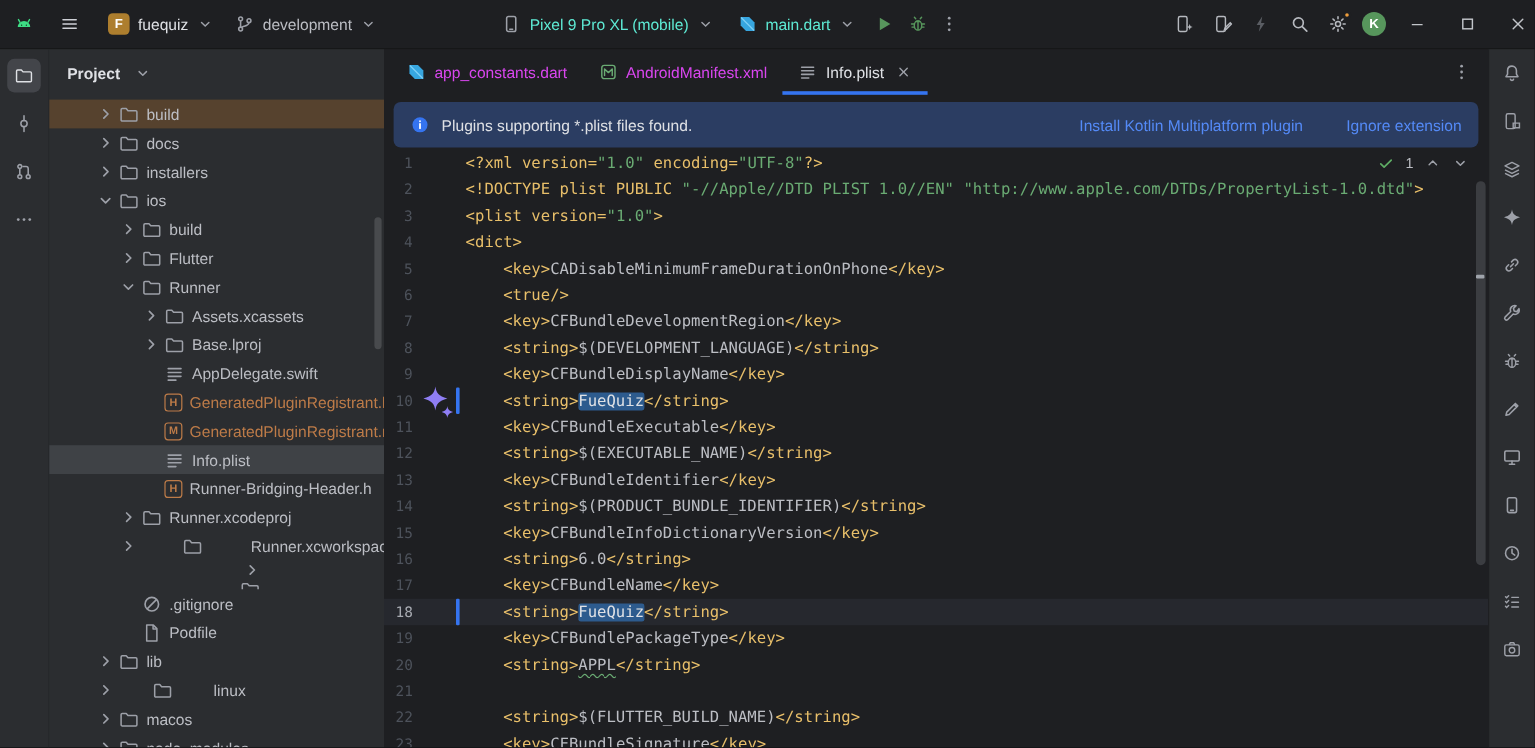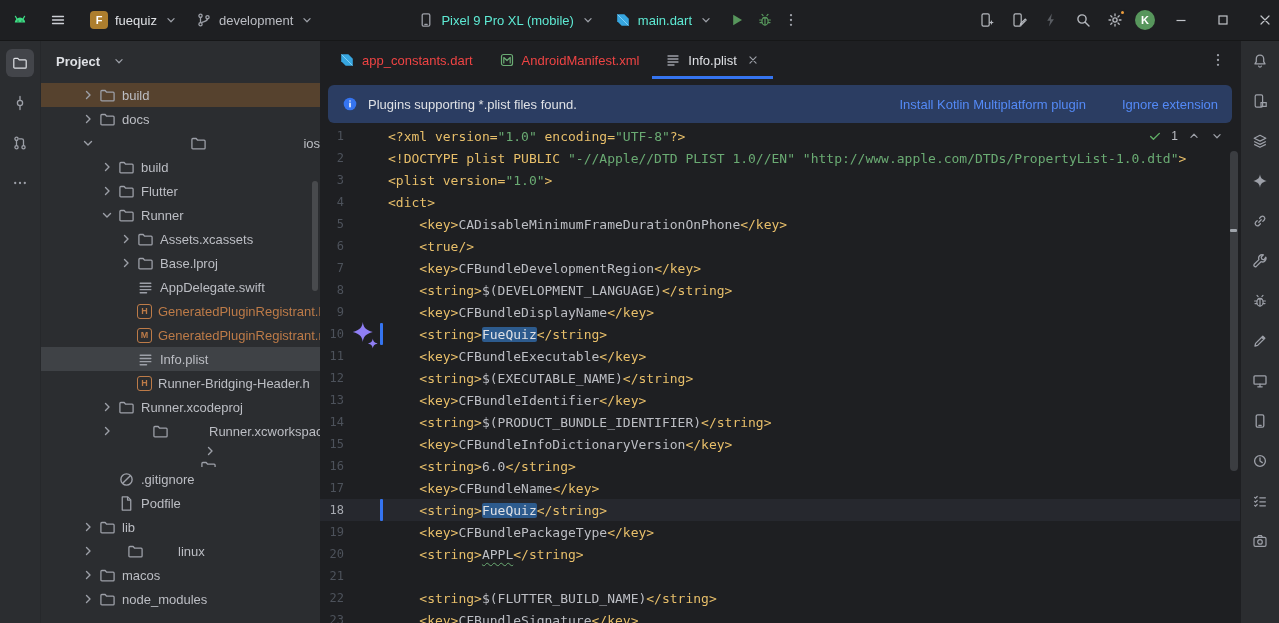--- a/index.html
+++ b/index.html
@@ -61,21 +61,21 @@
   .tlb{color:#bcbec4}
   .tlb.ign{color:var(--ignored-file,#bd7b48)}
   .fbadge{font-size:9px;font-weight:700;border:1px solid #bd7b48;color:#bd7b48;border-radius:3px;
           width:15px;height:15px;line-height:13px;text-align:center}
   #pscroll{position:absolute;right:2px;top:140px;width:6px;height:110px;border-radius:3px;background:rgba(255,255,255,.14)}
 
   
   #editor{position:absolute;top:41px;left:320px;right:39px;bottom:0;background:var(--editor-bg,#1e1f22);
           display:flex;flex-direction:column}
   #tabbar{height:38px;display:flex;align-items:center;padding-left:6px;flex:none}
-  .tab{height:38px;display:flex;align-items:center;gap:7px;padding:0 13px;color:#ef4444;position:relative}
+  .tab{height:38px;display:flex;align-items:center;gap:7px;padding:0 13px;color:#d946ef;position:relative}
   .tab.active{color:#dfe1e5}
   .tab.active::after{content:"";position:absolute;left:0;right:0;bottom:0;height:3px;background:var(--accent,#3574f0)}
   .tab .tx{color:#9da0a8;margin-left:2px}
   #tab-kebab{margin-left:auto;margin-right:14px;color:#9da0a8}
 
   #banner{margin:6px 8px 0;height:38px;flex:none;background:var(--banner-bg,#2b3d62);border-radius:6px;
           display:flex;align-items:center;padding:0 14px;gap:10px;color:#dfe1e5}
   #banner .bl{margin-left:auto;display:flex;gap:36px}
   #banner a{color:var(--link,#548af7);text-decoration:none;cursor:pointer}
 
@@ -327,21 +327,34 @@
               <path d="M6.5 4.5 10 8l-3.5 3.5"></path>
             </svg>
           </span>
           <span class="tic">
             <svg viewBox="0 0 16 16" fill="none" stroke="currentColor" stroke-width="1.2" stroke-linejoin="round">
               <path d="M1.8 4.2c0-.5.4-.9.9-.9h3.1l1.4 1.6h6.1c.5 0 .9.4.9.9v6.4c0 .5-.4.9-.9.9H2.7c-.5 0-.9-.4-.9-.9z"></path>
             </svg>
           </span>
           <span class="tlb">docs</span>
         </div>
-        <div class="trow" style="padding-left: 39px; justify-content: space-between;">
+        <div class="trow" style="padding-left: 39px;">
+          <span class="tch">
+            <svg viewBox="0 0 16 16" fill="none" stroke="currentColor" stroke-width="1.4" stroke-linecap="round" stroke-linejoin="round">
+              <path d="M6.5 4.5 10 8l-3.5 3.5"></path>
+            </svg>
+          </span>
+          <span class="tic">
+            <svg viewBox="0 0 16 16" fill="none" stroke="currentColor" stroke-width="1.2" stroke-linejoin="round">
+              <path d="M1.8 4.2c0-.5.4-.9.9-.9h3.1l1.4 1.6h6.1c.5 0 .9.4.9.9v6.4c0 .5-.4.9-.9.9H2.7c-.5 0-.9-.4-.9-.9z"></path>
+            </svg>
+          </span>
+          <span class="tlb">installers</span>
+        </div>
+        <div class="trow" style="padding-left: 39px;">
           <span class="tch">
             <svg viewBox="0 0 16 16" fill="none" stroke="currentColor" stroke-width="1.4" stroke-linecap="round" stroke-linejoin="round">
               <path d="M4.5 6.5 8 10l3.5-3.5"></path>
             </svg>
           </span>
           <span class="tic">
             <svg viewBox="0 0 16 16" fill="none" stroke="currentColor" stroke-width="1.2" stroke-linejoin="round">
               <path d="M1.8 4.2c0-.5.4-.9.9-.9h3.1l1.4 1.6h6.1c.5 0 .9.4.9.9v6.4c0 .5-.4.9-.9.9H2.7c-.5 0-.9-.4-.9-.9z"></path>
             </svg>
           </span>

